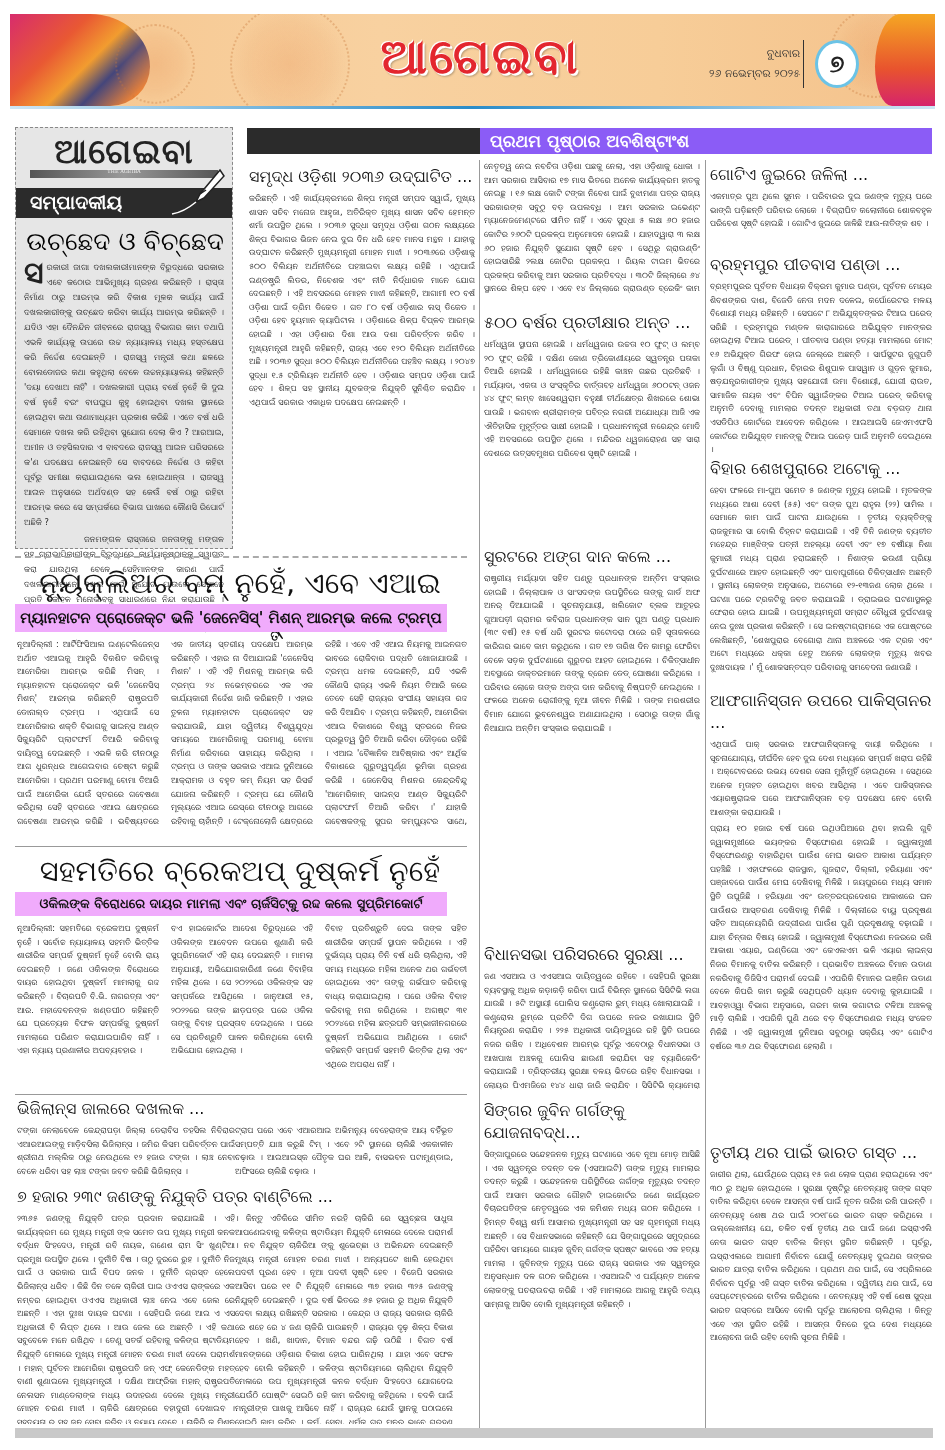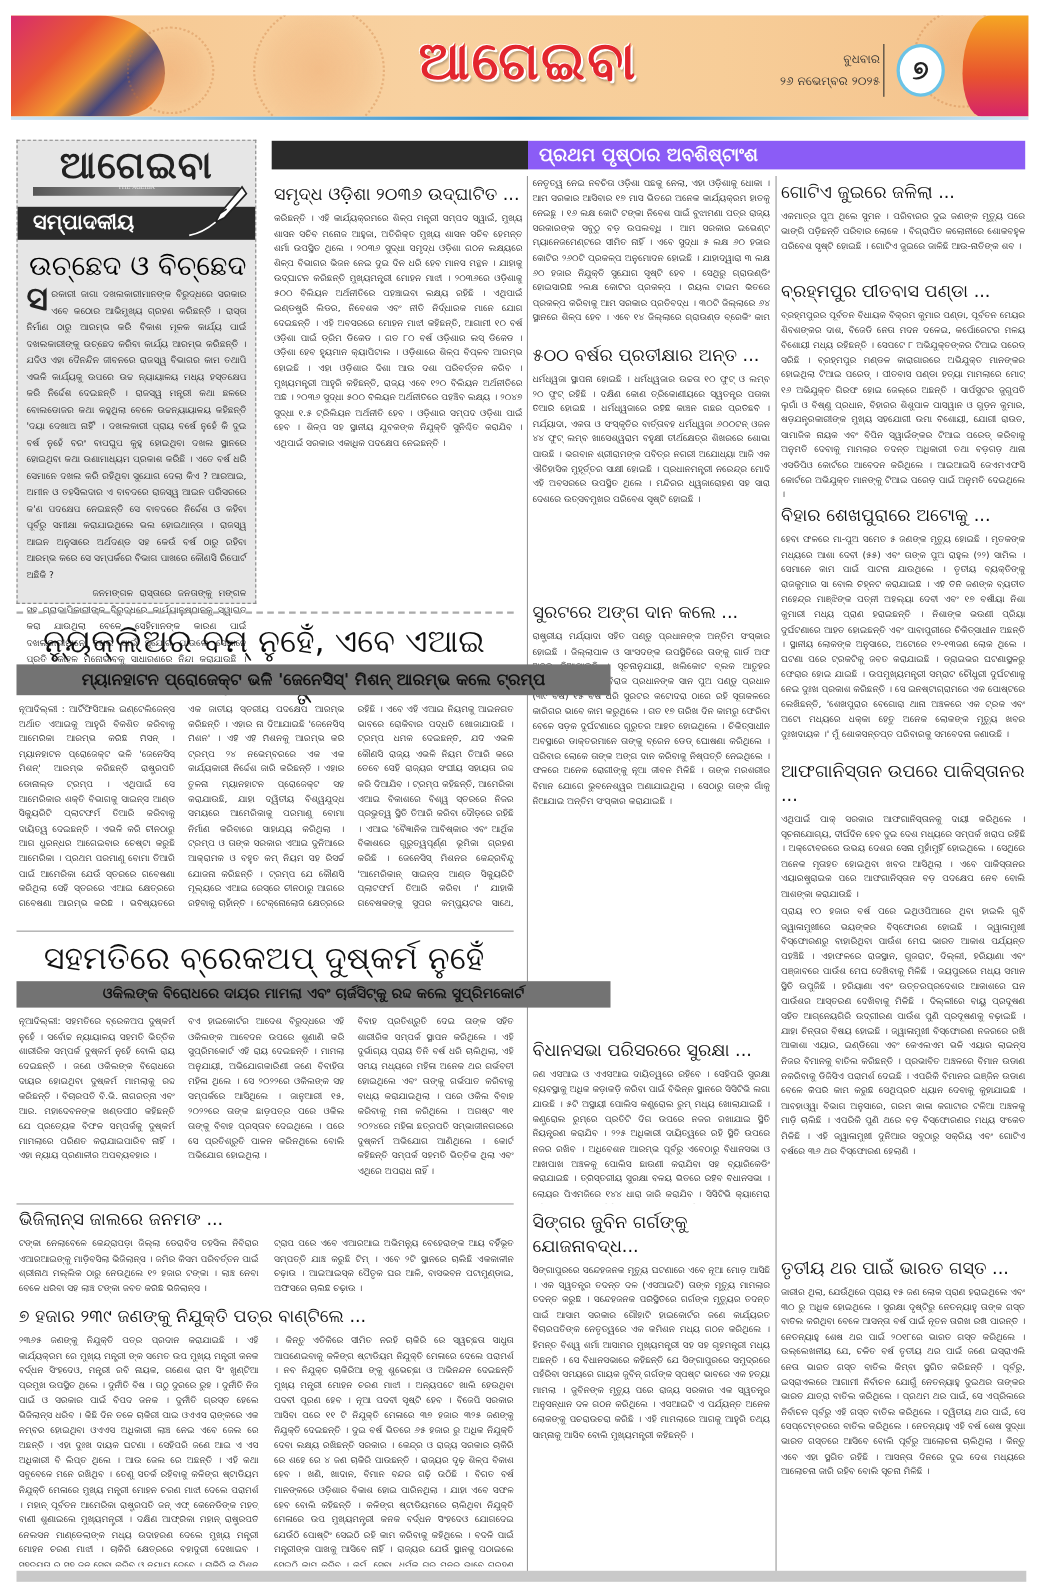--- a/index.html
+++ b/index.html
@@ -48,26 +48,26 @@
 
   .remnant-banner { position: absolute; left: 480px; top: 128px; width: 452px; height: 26px; background: #8b5cf6; }
   .remnant-banner span { position: absolute; left: 10px; top: 3px; font-size: 17px; color: #fff; font-weight: bold; }
   .dark-bar-mid { position: absolute; left: 247px; top: 128px; width: 233px; height: 26px; background: #2b2b2b; }
 
   .vrule { position: absolute; width: 1px; background: #999; }
   .hrule { position: absolute; height: 1px; background: #999; }
   .hrule-dashed { position: absolute; height: 0; border-top: 2px dashed #aaa; }
 
   .big-headline { position: absolute; left: 15px; width: 450px; text-align: center; font-size: 29px; color: #111; line-height: 38px; }
-  .sub-banner { position: absolute; left: 15px; width: 540px; height: 28px; background: #737373;
+  .sub-banner { position: absolute; left: 15px; width: 432px; height: 28px; background: #f0abfc;
     text-align: center; font-size: 15px; font-weight: bold; color: #111; line-height: 28px; }
 
   .cols3 { position: absolute; display: flex; gap: 12px; }
   .cols3 .body-text { width: 142px; }
-  .cols2 { position: absolute; display: flex; gap: 14px; }
+  .cols2 { position: absolute; display: flex; }
   .cols2 .body-text { width: 218px; }
 
   .bottom-bar { position: absolute; left: 15px; top: 1428px; width: 918px; height: 10px; background: #c9c9c9; }
 </style>
 </head>
 <body>
 
 <div class="masthead">
   <div class="mast-swirl-left"></div>
   <div class="mandala" style="left:105px; top:10px; width:80px; height:80px;"></div>
@@ -176,21 +176,21 @@
 <div class="big-headline" style="top:852px;">ସହମତିରେ ବ୍ରେକଅପ୍ ଦୁଷ୍କର୍ମ ନୁହେଁ</div>
 <div class="sub-banner" style="top:892px; height:24px; line-height:24px; font-size:13px;">ଓକିଲଙ୍କ ବିରୋଧରେ ଦାୟର ମାମଲା ଏବଂ ଚାର୍ଜସିଟ୍କୁ ରଦ୍ଦ କଲେ ସୁପ୍ରିମକୋର୍ଟ</div>
 <div class="cols3" style="left:17px; top:922px;">
   <div class="body-text" style="height:164px; overflow:hidden;">ନୂଆଦିଲ୍ଲୀ: ସହମତିରେ ବ୍ରେକଅପ ଦୁଷ୍କର୍ମ ନୁହେଁ । ସର୍ବୋଚ୍ଚ ନ୍ୟାୟାଳୟ ସହମତି ଭିତ୍ତିକ ଶାରୀରିକ ସମ୍ପର୍କ ଦୁଷ୍କର୍ମ ନୁହେଁ ବୋଲି ରାୟ ଦେଇଛନ୍ତି । ଜଣେ ଓକିଲଙ୍କ ବିରୋଧରେ ଦାୟର ହୋଇଥିବା ଦୁଷ୍କର୍ମ ମାମଲାକୁ ରଦ୍ଦ କରିଛନ୍ତି । ବିଚାରପତି ବି.ଭି. ନାଗରତ୍ନା ଏବଂ ଆର. ମହାଦେବନଙ୍କ ଖଣ୍ଡପୀଠ କହିଛନ୍ତି ଯେ ପ୍ରତ୍ୟେକ ବିଫଳ ସମ୍ପର୍କକୁ ଦୁଷ୍କର୍ମ ମାମଲାରେ ପରିଣତ କରାଯାଇପାରିବ ନାହିଁ । ଏହା ନ୍ୟାୟ ପ୍ରଣାଳୀର ଅପବ୍ୟବହାର ।</div>
   <div class="body-text" style="height:164px; overflow:hidden;">ବଏ ହାଇକୋର୍ଟର ଆଦେଶ ବିରୁଦ୍ଧରେ ଏହି ଓକିଲଙ୍କ ଆବେଦନ ଉପରେ ଶୁଣାଣି କରି ସୁପ୍ରିମକୋର୍ଟ ଏହି ରାୟ ଦେଇଛନ୍ତି । ମାମଲା ଅନୁଯାୟୀ, ଅଭିଯୋଗକାରିଣୀ ଜଣେ ବିବାହିତା ମହିଳା ଥିଲେ । ସେ ୨୦୨୨ରେ ଓକିଲଙ୍କ ସହ ସମ୍ପର୍କରେ ଆସିଥିଲେ । ଜାନୁଆରୀ ୧୫, ୨୦୨୨ରେ ତାଙ୍କ ଛାଡ଼ପତ୍ର ପରେ ଓକିଲ ତାଙ୍କୁ ବିବାହ ପ୍ରସ୍ତାବ ଦେଇଥିଲେ । ପରେ ସେ ପ୍ରତିଶ୍ରୁତି ପାଳନ କରିନଥିଲେ ବୋଲି ଅଭିଯୋଗ ହୋଇଥିଲା ।</div>
   <div class="body-text" style="height:164px; overflow:hidden;">ବିବାହ ପ୍ରତିଶ୍ରୁତି ଦେଇ ତାଙ୍କ ସହିତ ଶାରୀରିକ ସମ୍ପର୍କ ସ୍ଥାପନ କରିଥିଲେ । ଏହି ଦୁର୍ଭାଗ୍ୟ ପ୍ରାୟ ତିନି ବର୍ଷ ଧରି ଚାଲିଥିଲା, ଏହି ସମୟ ମଧ୍ୟରେ ମହିଳା ଅନେକ ଥର ଗର୍ଭବତୀ ହୋଇଥିଲେ ଏବଂ ତାଙ୍କୁ ଗର୍ଭପାତ କରିବାକୁ ବାଧ୍ୟ କରାଯାଇଥିଲା । ପରେ ଓକିଲ ବିବାହ କରିବାକୁ ମନା କରିଥିଲେ । ଅଗଷ୍ଟ ୩୧ ୨୦୨୪ରେ ମହିଳା ଛତ୍ରପତି ସମ୍ଭାଜୀନଗରରେ ଦୁଷ୍କର୍ମ ଅଭିଯୋଗ ଆଣିଥିଲେ । କୋର୍ଟ କହିଛନ୍ତି ସମ୍ପର୍କ ସହମତି ଭିତ୍ତିକ ଥିଲା ଏବଂ ଏଥିରେ ଅପରାଧ ନାହିଁ ।</div>
 </div>
 
 <div class="hrule" style="left:15px; top:1094px; width:452px;"></div>
 <div class="col-article" style="left:17px; top:1098px; width:450px;">
-  <div class="headline-lg">ଭିଜିଲାନ୍ସ ଜାଲରେ ଜନମଙ ...</div>
+  <div class="headline-lg">ଭିଜିଲାନ୍ସ ଜାଲରେ ଦଖଲକ ...</div>
   <div class="cols2" style="position:relative; margin-top:4px;">
     <div class="body-text">ଟଙ୍କା ନେଲାବେଳେ କେନ୍ଦ୍ରାପଡ଼ା ଜିଲ୍ଲା ଡେରାବିସ ତହସିଲ ନିବିରାର ଏଆରଆଇଙ୍କୁ ମାଡ଼ିବସିଲା ଭିଜିଲାନ୍ସ । ଜମିର କିସମ ପରିବର୍ତ୍ତନ ପାଇଁ ଶ୍ରୀନାଥ ମଲ୍ଲିକ ଠାରୁ ନେଉଥିଲେ ୧୨ ହଜାର ଟଙ୍କା । ଲାଞ୍ଚ ନେବା ବେଳେ ଧରିବା ସହ ଲାଞ୍ଚ ଟଙ୍କା ଜବତ କରିଛି ଭିଜିଲାନ୍ସ ।</div>
     <div class="body-text">ଟ୍ରାପ ପରେ ଏବେ ଏଆରଆଇ ଅଭିମନ୍ୟୁ ବେହେରାଙ୍କ ଆୟ ବର୍ହିଭୂତ ସମ୍ପତ୍ତି ଯାଞ୍ଚ କରୁଛି ଟିମ୍ । ଏବେ ୨ଟି ସ୍ଥାନରେ ଚାଲିଛି ଏକକାଳୀନ ଚଢ଼ାଉ । ଆଇଆଇସ୍କ ପୈତୃକ ଘର ଆଳି, ବାସଭବନ ପଟାମୁଣ୍ଡାଇ, ଅଫିସରେ ଚାଲିଛି ଚଢ଼ାଉ ।</div>
   </div>
 </div>
 
 <div class="col-article" style="left:17px; top:1186px; width:450px;">
   <div class="headline-lg">୭ ହଜାର ୨୩୯ ଜଣଙ୍କୁ ନିଯୁକ୍ତି ପତ୍ର ବାଣ୍ଟିଲେ ...</div>
   <div class="cols2" style="position:relative; margin-top:4px;">
     <div class="body-text" style="height:212px; overflow:hidden;">୨୩୬୫ ଜଣଙ୍କୁ ନିଯୁକ୍ତି ପତ୍ର ପ୍ରଦାନ କରାଯାଇଛି । ଏହି କାର୍ଯ୍ୟକ୍ରମ ରେ ମୁଖ୍ୟ ମନ୍ତ୍ରୀ ଙ୍କ ସମେତ ଉପ ମୁଖ୍ୟ ମନ୍ତ୍ରୀ କନକ ବର୍ଦ୍ଧନ ସିଂହଦେଓ, ମନ୍ତ୍ରୀ ରବି ନାୟକ, ଗଣେଶ ରାମ ସିଂ ଖୁଣ୍ଟିଆ ପ୍ରମୁଖ ଉପସ୍ଥିତ ଥିଲେ । ଦୁର୍ନୀତି ବିଷ । ତାଠୁ ଦୁରରେ ରୁହ । ଦୁର୍ନୀତି ନିଜ ପାଇଁ ଓ ସରକାର ପାଇଁ ବିପଦ ଜନକ । ଦୁର୍ନୀତି ଗ୍ରସ୍ତ ହେଲେ ଭିଜିଲାନ୍ସ ଧରିବ । କିଛି ଦିନ ତଳେ ଚାକିରୀ ପାଇ ଓଏଏସ ରାଙ୍କରେ ଏକ ନମ୍ବର ହୋଇଥିବା ଓଏଏସ ଅଧିକାରୀ ଲାଞ୍ଚ ନେଇ ଏବେ ଜେଲ ରେ ଅଛନ୍ତି । ଏହା ଦୁଃଖ ଦାୟକ ଘଟଣା । ସେହିପରି ଜଣେ ଆଇ ଏ ଏସ ଅଧିକାରୀ ବି ଲିପ୍ତ ଥିଲେ । ଆଉ ଜେଲ ରେ ଅଛନ୍ତି । ଏହି କଥା ସବୁବେଳେ ମନେ ରଖିଥିବ । ତେଣୁ ସତର୍କ ରହିବାକୁ କଳିଙ୍ଗ ଷ୍ଟାଡିୟମ ନିଯୁକ୍ତି ମେଳାରେ ମୁଖ୍ୟ ମନ୍ତ୍ରୀ ମୋହନ ଚରଣ ମାଝୀ ଦେଲେ ପରାମର୍ଶ । ମହାନ୍ ପୂର୍ବତନ ଆମେରିକା ରାଷ୍ଟ୍ରପତି ଜନ୍ ଏଫ୍ କେନେଡିଙ୍କ ମହତ୍ ବାଣୀ ଶୁଣାଇଲେ ମୁଖ୍ୟମନ୍ତ୍ରୀ । ଦକ୍ଷିଣ ଆଫ୍ରିକା ମହାନ୍ ରାଷ୍ଟ୍ରପତି ନେଲସନ ମାଣ୍ଡେଲାଙ୍କ ମଧ୍ୟ ଉଦାହରଣ ଦେଲେ ମୁଖ୍ୟ ମନ୍ତ୍ରୀ ମୋହନ ଚରଣ ମାଝୀ । ଚାକିରି କ୍ଷେତ୍ରରେ ବହାଦୁରୀ ଦେଖାଇବ । ସହୃଦୟତା ର ସହ ଜନ ସେବା କରିବ ଓ ନ୍ୟାୟ ଦେବେ । ଚାକିରି କୁ ମିଶନ ଭାବେ ଗ୍ରହଣ କର । ଦୃଢ଼ମୂଳ ସ୍ତରରେ କାମ କରିବ । ସରକାରୀ ଚାକିରି ଦ୍ୱାରା ବ୍ୟକ୍ତିଗତ ଆର୍ଥିକ ସ୍ୱଚ୍ଛଳ ଓ ସ୍ଥିରତା ମିଳିବ</div>

